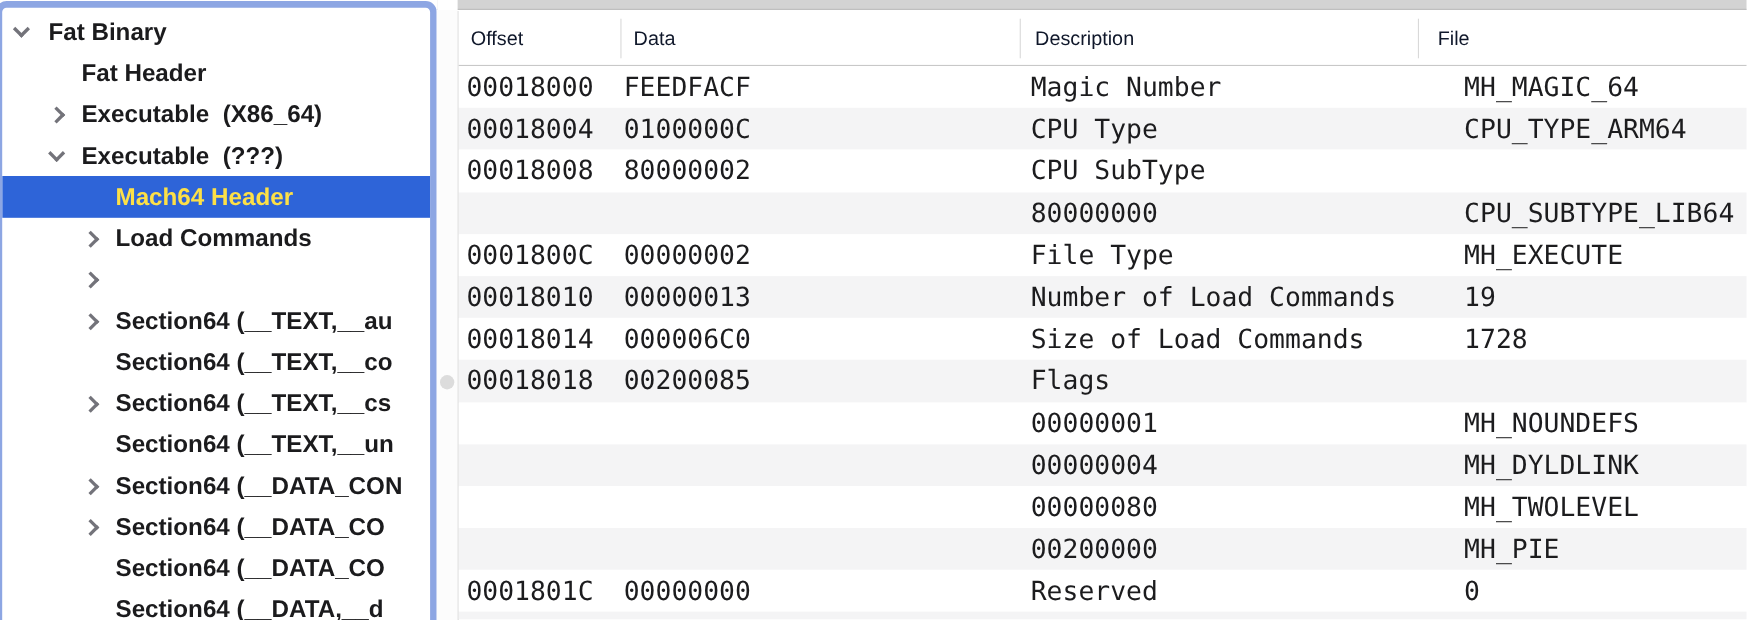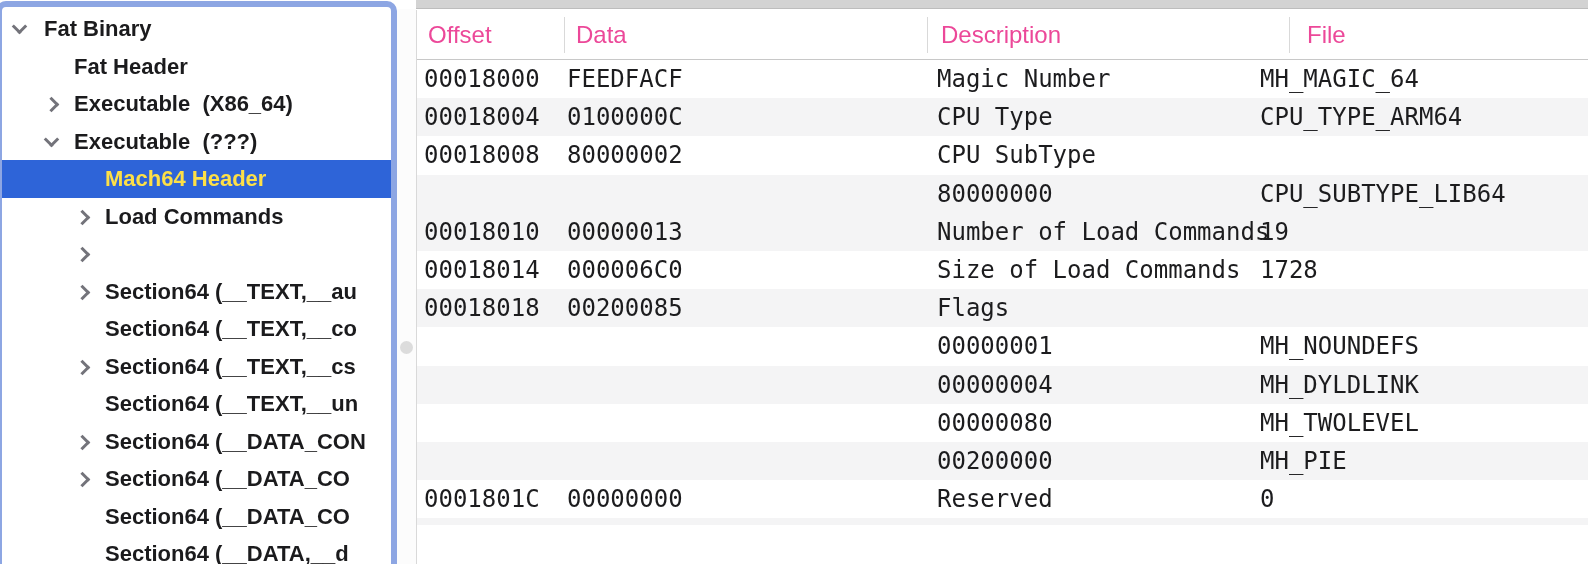--- a/index.html
+++ b/index.html
@@ -34,40 +34,40 @@
 
   
   .splitter { position:absolute; left:397px; top:9px; width:19px; bottom:0; background:#fcfcfc; }
   .splitter .dot { position:absolute; left:3px; top:332px; width:13px; height:13px;
                    border-radius:50%; background:#dcdcdc; }
 
   
   .table { position:absolute; left:416px; top:10px; right:0; bottom:0;
            border-left:1px solid #d9d9d9; background:#fff; }
   .thead { position:relative; height:50px; background:#fff; border-bottom:1px solid #c8c8c8; }
-  .hcell { position:absolute; top:0; line-height:50px; font-size:24px; color:#ec4899; }
+  .hcell { position:absolute; top:0; line-height:50px; font-size:18px; color:#0f172a; }
   .hcell.col0 { left:11px; }
   .hcell.col1 { left:159px; }
   .hcell.col2 { left:524px; }
   .hcell.col3 { left:890px; }
   .hsep { position:absolute; top:7px; height:36px; width:1px; background:#d9d9d9; }
   .hsep.s0 { left:147px; }
   .hsep.s1 { left:510px; }
   .hsep.s2 { left:872px; }
 
   .tbody { position:relative; }
   .brow { position:relative; height:38.2px; width:100%; background:#fff; }
   .brow.alt { background:#f4f4f5; }
   .brow.partial { height:7px; }
   .bcell { position:absolute; top:0; line-height:38.2px; font-size:24px; color:#1c1c1e;
            font-family:"DejaVu Sans Mono", monospace; white-space:pre; }
   .bcell.col0 { left:7px; }
   .bcell.col1 { left:150px; }
   .bcell.col2 { left:520px; }
-  .bcell.col3 { left:843px; }
+  .bcell.col3 { left:914px; }
 </style>
 </head>
 <body>
 
 <div class="app">
 
   <div class="topstrip"></div>
   <div class="topstrip-gap"></div>
 
   <aside class="sidebar">
@@ -160,20 +160,26 @@
           <span class="bcell col1">80000002</span>
           <span class="bcell col2">CPU SubType</span>
           <span class="bcell col3"></span>
         </div>
         <div class="brow alt">
           <span class="bcell col0"></span>
           <span class="bcell col1"></span>
           <span class="bcell col2">80000000</span>
           <span class="bcell col3">CPU_SUBTYPE_LIB64</span>
         </div>
+        <div class="brow">
+          <span class="bcell col0">0001800C</span>
+          <span class="bcell col1">00000002</span>
+          <span class="bcell col2">File Type</span>
+          <span class="bcell col3">MH_EXECUTE</span>
+        </div>
         <div class="brow alt">
           <span class="bcell col0">00018010</span>
           <span class="bcell col1">00000013</span>
           <span class="bcell col2">Number of Load Commands</span>
           <span class="bcell col3">19</span>
         </div>
         <div class="brow">
           <span class="bcell col0">00018014</span>
           <span class="bcell col1">000006C0</span>
           <span class="bcell col2">Size of Load Commands</span>

